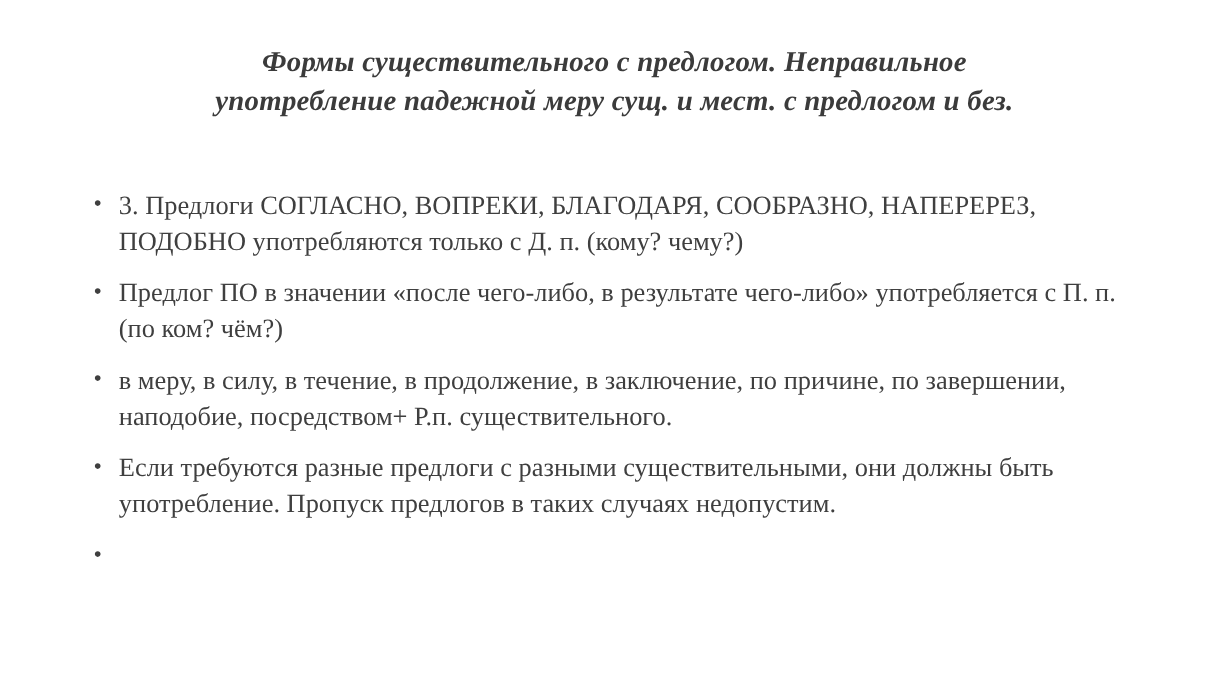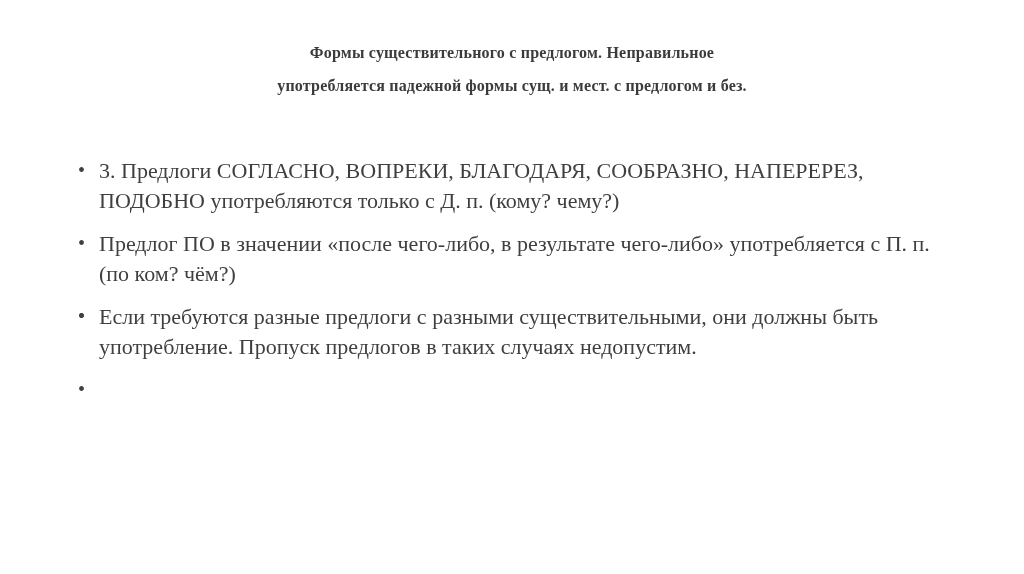--- a/index.html
+++ b/index.html
@@ -13,24 +13,25 @@
     height: 574px;
     background: #ffffff;
     overflow: hidden;
     font-family: "Liberation Serif", "DejaVu Serif", serif;
   }
   .slide-title {
     margin: 36px auto 0 auto;
     width: 900px;
     text-align: center;
     font-weight: bold;
-    font-size: 16px;
+    font-size: 24px;
     line-height: 33px;
     color: #3b3b3b;
     letter-spacing: 0.2px;
+    font-style: italic;
   }
   .bullet-list {
     list-style: none;
     margin: 54px 86px 0 78px;
     padding: 0;
   }
   .bullet-item {
     position: relative;
     padding-left: 21px;
     margin-bottom: 13px;
@@ -46,34 +47,35 @@
     color: #3f3f3f;
   }
 </style>
 </head>
 <body>
 
 <div class="slide">
 
   <div class="slide-title">
     <div>Формы существительного с предлогом. Неправильное</div>
-    <div>употребляется падежной формы сущ. и мест. с предлогом и без.</div>
+    <div>употребление падежной меру сущ. и мест. с предлогом и без.</div>
   </div>
 
   <ul class="bullet-list">
     <li class="bullet-item">
       <span class="bullet-dot">•</span>
       <span>3. Предлоги СОГЛАСНО, ВОПРЕКИ, БЛАГОДАРЯ, СООБРАЗНО, НАПЕРЕРЕЗ, ПОДОБНО употребляются только с Д. п. (кому? чему?)</span>
     </li>
     <li class="bullet-item">
       <span class="bullet-dot">•</span>
       <span>Предлог ПО в значении «после чего-либо, в результате чего-либо» употребляется с П. п. (по ком? чём?)</span>
     </li>
     <li class="bullet-item">
       <span class="bullet-dot">•</span>
+      <span>в меру, в силу, в течение, в продолжение, в заключение, по причине, по завершении, наподобие, посредством+ Р.п. существительного.</span>
     </li>
     <li class="bullet-item">
       <span class="bullet-dot">•</span>
       <span>Если требуются разные предлоги с разными существительными, они должны быть употребление. Пропуск предлогов в таких случаях недопустим.</span>
     </li>
     <li class="bullet-item">
       <span class="bullet-dot">•</span>
     </li>
   </ul>
 

